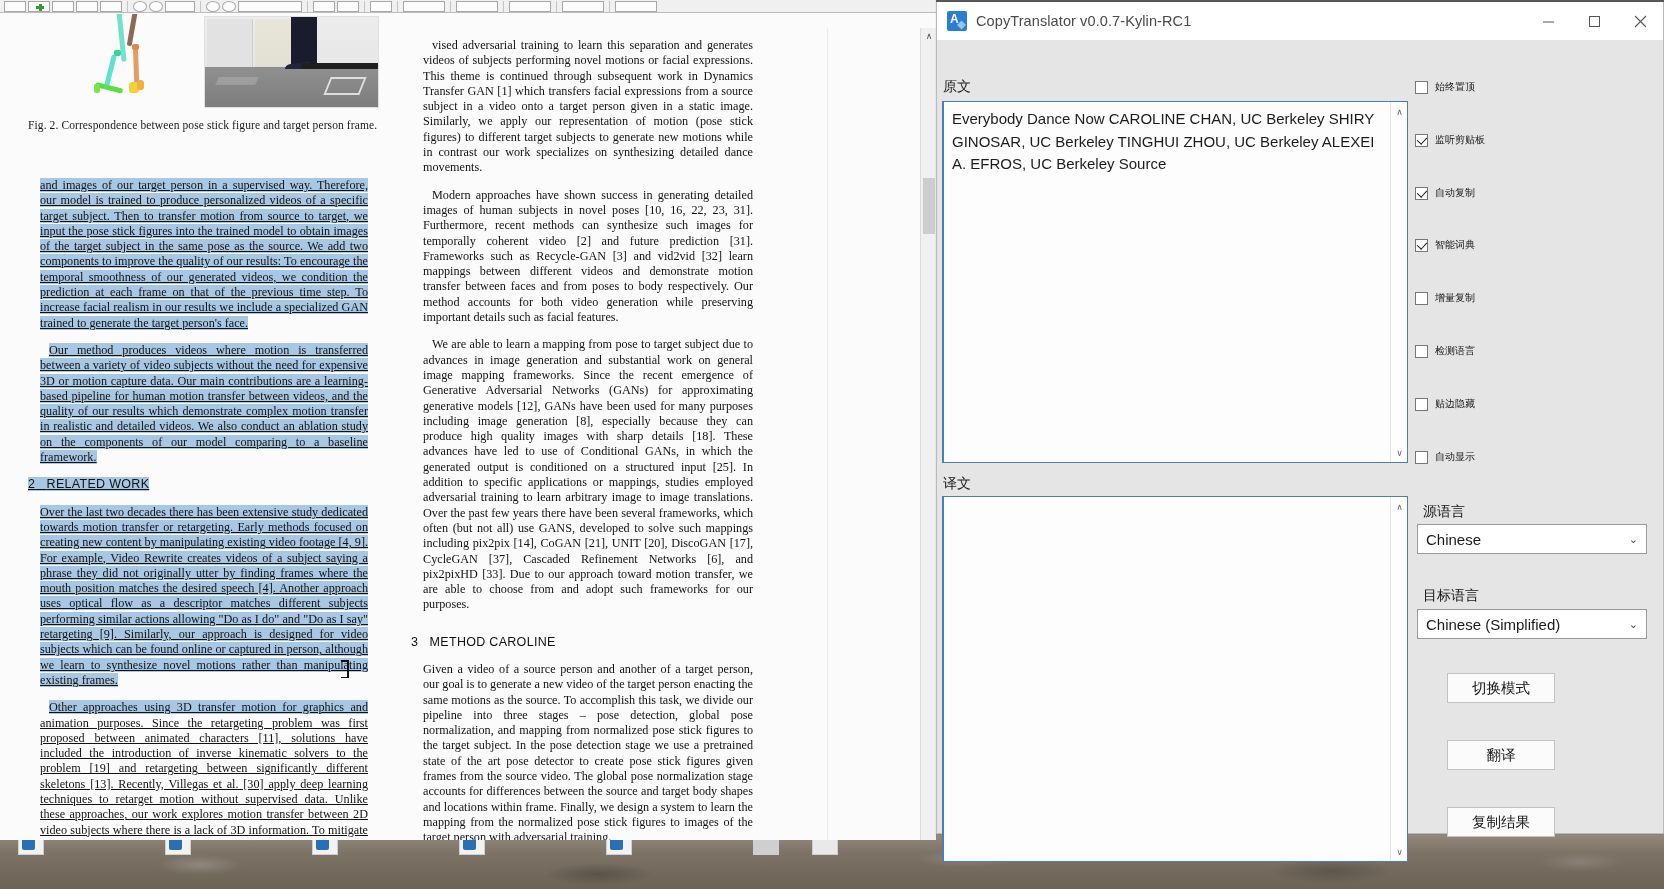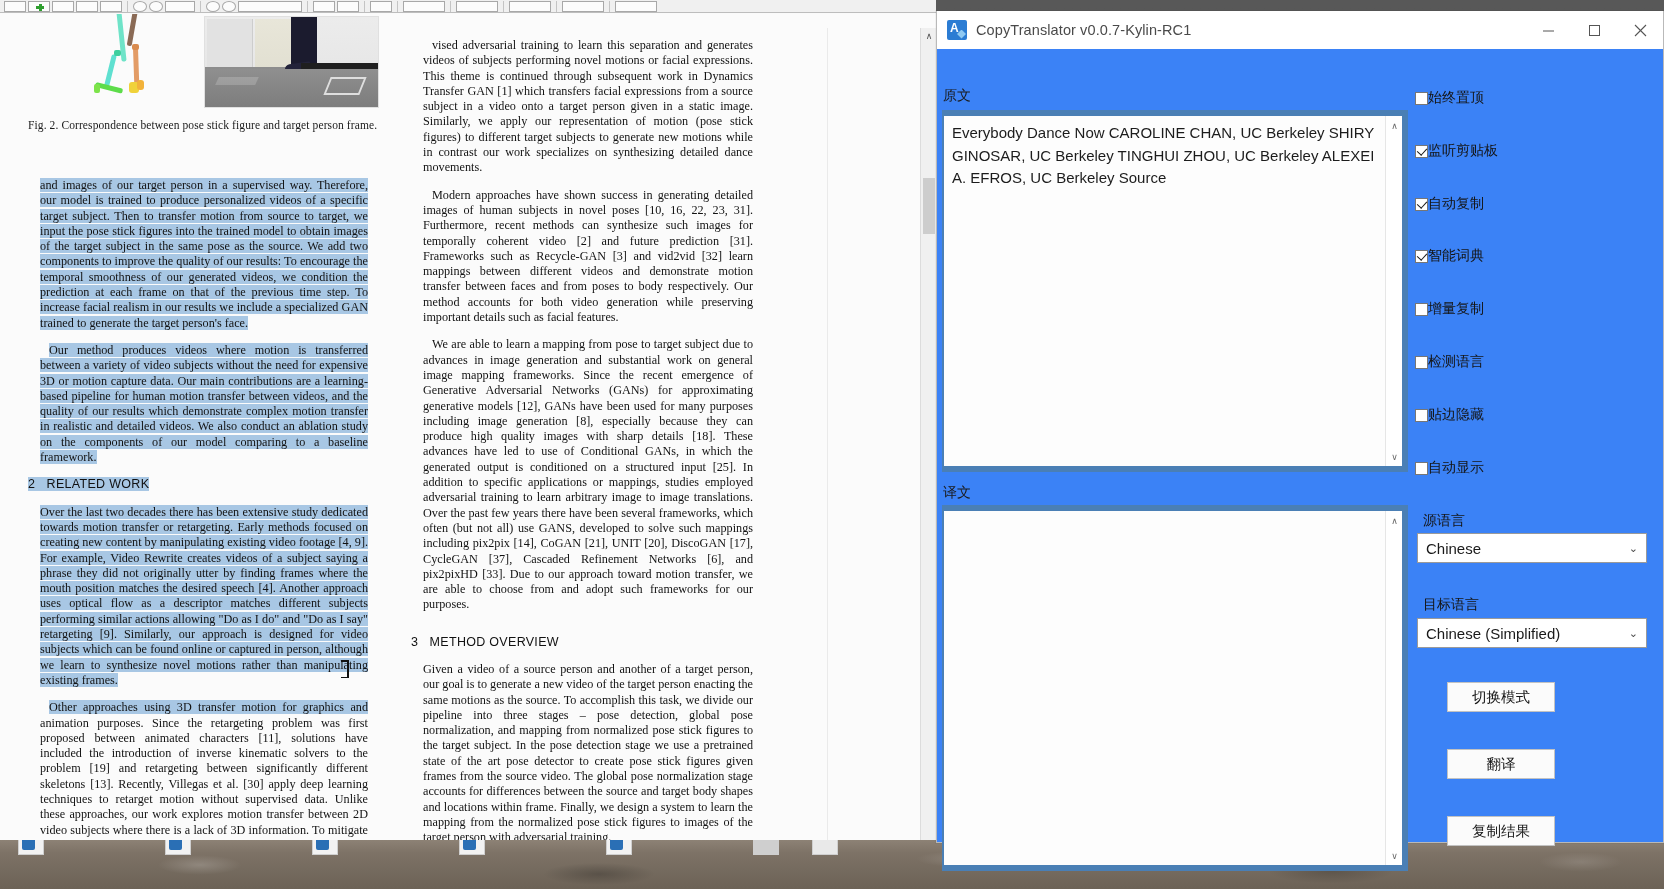--- a/index.html
+++ b/index.html
@@ -132,21 +132,21 @@
     letter-spacing:.1px;
   }
 
   
   .col {
     position:absolute; top:0;
     font-family:"Liberation Serif", serif;
     font-size:12.2px; line-height:15.3px; color:#121212;
     text-align:justify; text-justify:inter-word;
   }
-  .col-left { left:28px; top:152px; width:352px; }
+  .col-left { left:28px; top:152px; width:352px;text-decoration:underline; }
   .col-mid  { left:411px; top:12px;  width:354px; }
   .col p { margin:12px; text-indent:9px; }
   .col p.noindent { text-indent:0; }
   .sec-head {
     font-family:"Liberation Sans", sans-serif;
     font-size:12.5px; letter-spacing:.3px; margin:11px 0 3px 0;
     color:#111; font-weight:400;
   }
   .sel { background:#a8c7e4; }
   .page-gap {
@@ -180,22 +180,22 @@
     content:""; position:absolute; left:-3px; width:8px; height:1.5px; background:#111;
   }
   .text-cursor::before { top:0; }
   .text-cursor::after { bottom:0; }
   .text-cursor .stem {
     position:absolute; left:3px; top:0; width:1.5px; height:100%; background:#111;
   }
 
   
   .ct-window {
-    position:absolute; left:936px; top:11px; width:728px; height:832px;
-    background:#3b82f6;
+    position:absolute; left:936px; top:2px; width:728px; height:832px;
+    background:#e5e5e5;
     border:1px solid #b9b9b9; border-top:none;
     box-shadow:0 0 0 1px rgba(0,0,0,.04);
   }
   .ct-titlebar {
     position:relative; height:38px; background:#ffffff;
     display:flex; align-items:center; border-bottom:1px solid #ffffff;
   }
   .ct-appicon {
     width:20px; height:20px; margin-left:10px; margin-right:9px; flex:none;
     background:#2b7cd3; border-radius:2px; position:relative;
@@ -224,21 +224,21 @@
 
   .ct-label {
     position:absolute; font-size:14px; color:#1a1a1a;
     font-family:"Liberation Sans", sans-serif;
   }
   .lbl-src { left:6px; top:38px; }
   .lbl-dst { left:6px; top:435px; }
 
   .ct-textarea {
     position:absolute; background:#fdfdfd;
-    border:6px solid #ec4899; overflow:hidden;
+    border:1px solid #ec4899; overflow:hidden;
   }
   .ct-textarea.focused { border-color:#4a7fb5; border-left-width:2px; }
   .ta-src { left:5px; top:61px; width:466px; height:362px; }
   .ta-dst { left:5px; top:456px; width:466px; height:366px; }
   .ta-text {
     position:absolute; left:8px; top:6px; right:26px;
     font-size:15px; line-height:22.5px; color:#1c1c1c;
     font-family:"Liberation Sans", sans-serif;
     word-wrap:break-word;
   }
@@ -251,22 +251,22 @@
     position:absolute; left:0; width:17px; height:17px;
     display:flex; align-items:center; justify-content:center;
     font-size:9px; color:#6a6a6a;
   }
   .ta-scroll .up { top:1px; }
   .ta-scroll .dn { bottom:1px; }
 
   
   .opt-panel { position:absolute; left:478px; top:0; width:250px; height:794px; }
   .opt-row {
-    position:absolute; left:0; display:flex; align-items:center; 
-    font-size:14px; color:#151515; font-family:"Liberation Sans", sans-serif;
+    position:absolute; left:0; display:flex; align-items:center; gap:7px;
+    font-size:10px; color:#151515; font-family:"Liberation Sans", sans-serif;
   }
   .cbox {
     width:13px; height:13px; border:1px solid #767676; background:#fff;
     position:relative; flex:none;
   }
   .cbox.checked::after {
     content:""; position:absolute; left:3px; top:0px; width:5px; height:8px;
     border:solid #1a1a1a; border-width:0 1.6px 1.6px 0; transform:rotate(42deg);
   }
   .opt-sub-label {
@@ -388,21 +388,21 @@
         <p><span class="sel">Our method produces videos where motion is transferred between a variety of video subjects without the need for expensive 3D or motion capture data. Our main contributions are a learning-based pipeline for human motion transfer between videos, and the quality of our results which demonstrate complex motion transfer in realistic and detailed videos. We also conduct an ablation study on the components of our model comparing to a baseline framework.</span></p>
         <div class="sec-head"><span class="sel"><span>2</span>&nbsp;&nbsp;&nbsp;<span>RELATED WORK</span></span></div>
         <p class="noindent"><span class="sel">Over the last two decades there has been extensive study dedicated towards motion transfer or retargeting. Early methods focused on creating new content by manipulating existing video footage [4, 9]. For example, Video Rewrite creates videos of a subject saying a phrase they did not originally utter by finding frames where the mouth position matches the desired speech [4]. Another approach uses optical flow as a descriptor matches different subjects performing similar actions allowing "Do as I do" and "Do as I say" retargeting [9]. Similarly, our approach is designed for video subjects which can be found online or captured in person, although we learn to synthesize novel motions rather than manipulating existing frames.</span></p>
         <p><span class="sel">Other approaches using 3D transfer motion for graphics and</span><span> animation purposes. Since the retargeting problem was first proposed between animated characters [11], solutions have included the introduction of inverse kinematic solvers to the problem [19] and retargeting between significantly different skeletons [13]. Recently, Villegas et al. [30] apply deep learning techniques to retarget motion without supervised data. Unlike these approaches, our work explores motion transfer between 2D video subjects where there is a lack of 3D information. To mitigate this problem, Cheung et al. [7] propose an elaborate multi-view system to calibrate a personalized</span></p>
       </div>
 
       <div class="col col-mid">
         <p>vised adversarial training to learn this separation and generates videos of subjects performing novel motions or facial expressions. This theme is continued through subsequent work in Dynamics Transfer GAN [1] which transfers facial expressions from a source subject in a video onto a target person given in a static image. Similarly, we apply our representation of motion (pose stick figures) to different target subjects to generate new motions while in contrast our work specializes on synthesizing detailed dance movements.</p>
         <p>Modern approaches have shown success in generating detailed images of human subjects in novel poses [10, 16, 22, 23, 31]. Furthermore, recent methods can synthesize such images for temporally coherent video [2] and future prediction [31]. Frameworks such as Recycle-GAN [3] and vid2vid [32] learn mappings between different videos and demonstrate motion transfer between faces and from poses to body respectively. Our method accounts for both video generation while preserving important details such as facial features.</p>
         <p>We are able to learn a mapping from pose to target subject due to advances in image generation and substantial work on general image mapping frameworks. Since the recent emergence of Generative Adversarial Networks (GANs) for approximating generative models [12], GANs have been used for many purposes including image generation [8], especially because they can produce high quality images with sharp details [18]. These advances have led to use of Conditional GANs, in which the generated output is conditioned on a structured input [25]. In addition to specific applications or mappings, studies employed adversarial training to learn arbitrary image to image translations. Over the past few years there have been several frameworks, which often (but not all) use GANS, developed to solve such mappings including pix2pix [14], CoGAN [21], UNIT [20], DiscoGAN [17], CycleGAN [37], Cascaded Refinement Networks [6], and pix2pixHD [33]. Due to our approach toward motion transfer, we are able to choose from and adopt such frameworks for our purposes.</p>
-        <div class="sec-head" style="margin-top:22px"><span>3</span>&nbsp;&nbsp;&nbsp;<span>METHOD OVERVIEW</span></div>
+        <div class="sec-head" style="margin-top:22px"><span>3</span>&nbsp;&nbsp;&nbsp;<span>METHOD CAROLINE</span></div>
         <p class="noindent">Given a video of a source person and another of a target person, our goal is to generate a new video of the target person enacting the same motions as the source. To accomplish this task, we divide our pipeline into three stages – pose detection, global pose normalization, and mapping from normalized pose stick figures to the target subject. In the pose detection stage we use a pretrained state of the art pose detector to create pose stick figures given frames from the source video. The global pose normalization stage accounts for differences between the source and target body shapes and locations within frame. Finally, we design a system to learn the mapping from the normalized pose stick figures to images of the target person with adversarial training.</p>
       </div>
 
       <div class="page-edge"></div>
       <div class="page-gap"></div>
 
       <div class="text-cursor">
           <span class="stem"></span>
         </div>
 

